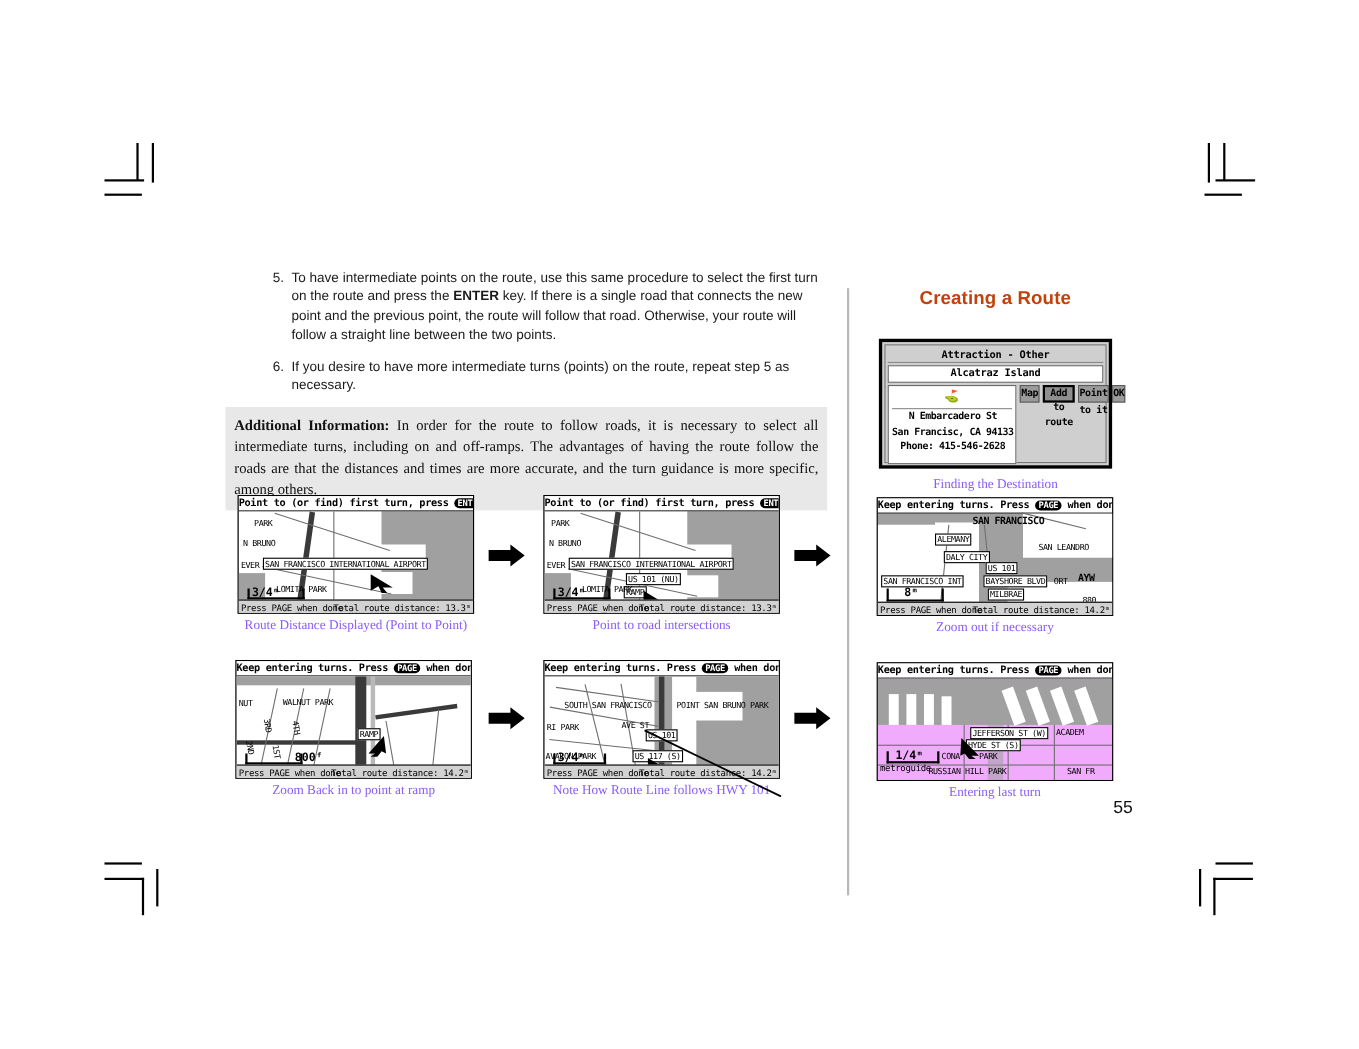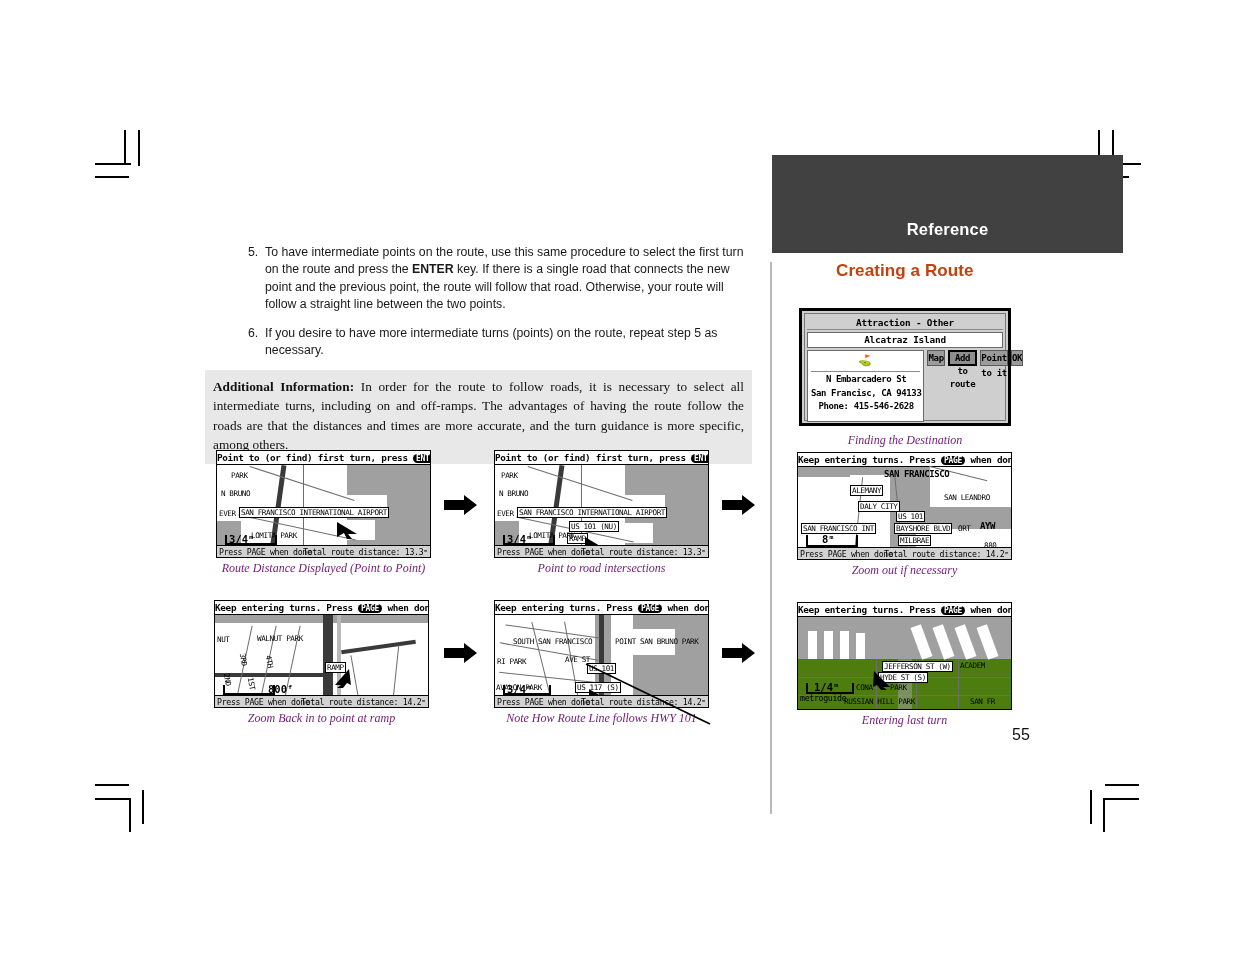--- a/index.html
+++ b/index.html
@@ -47,22 +47,22 @@
   }
   .addbox p{
     margin:0;font-family:"Liberation Serif", serif;
     font-size:13.3px;line-height:1.46;color:#111;text-align:justify;
   }
   .addbox b{font-weight:bold;}
 
   
   .fig{position:absolute;}
   .fig-cap{
-    font-family:"Liberation Serif", serif;font-style:italic;
-    font-size:12px;color:#701a75;text-align:center;margin-top:3px;
+    font-family:"Liberation Serif", serif;
+    font-size:12px;color:#8b5cf6;text-align:center;margin-top:3px;
     white-space:nowrap;
   }
   .arrow{position:absolute;width:34px;height:22px;}
 
   
   .gps{
     border:1.5px solid #000;background:#a0a0a0;box-sizing:border-box;
     font-family:"DejaVu Sans Mono", monospace;position:relative;overflow:hidden;
   }
   .gps-title{
@@ -169,23 +169,20 @@
   <div class="cmark" style="left:95px;top:784px;width:34px;height:1.6px;"></div>
   <div class="cmark" style="left:95px;top:798px;width:36px;height:1.6px;"></div>
   <div class="cmark" style="left:129px;top:798px;width:1.6px;height:34px;"></div>
   <div class="cmark" style="left:142px;top:790px;width:1.6px;height:34px;"></div>
 
   <div class="cmark" style="left:1105px;top:784px;width:34px;height:1.6px;"></div>
   <div class="cmark" style="left:1103px;top:798px;width:36px;height:1.6px;"></div>
   <div class="cmark" style="left:1103px;top:798px;width:1.6px;height:34px;"></div>
   <div class="cmark" style="left:1090px;top:790px;width:1.6px;height:34px;"></div>
 
-  <div class="ref-banner">
-    <div class="ref-banner-label">Reference</div>
-  </div>
 
   <div class="vrule"></div>
 
   <div class="section-title">Creating a Route</div>
 
   <div class="steps">
     <div class="step">
       <div class="num">5.</div>
       <div class="txt"><span>To have intermediate points on the route, use this same procedure to select the first turn on the route and press the </span><b>ENTER</b><span> key.  If there is a single road that connects the new point and the previous point, the route will follow that road.  Otherwise, your route will follow a straight line between the two points.</span></div>
     </div>
@@ -441,21 +438,21 @@
     <div class="fig-cap">Zoom out if necessary</div>
   </div>
 
   <div class="fig" style="left:797px;top:602px;width:215px;">
     <div class="gps" style="width:215px;height:108px;">
       <div class="gps-title">
         <span>Keep entering turns. Press</span>
         <span class="key">PAGE</span>
         <span>when done</span>
       </div>
-      <div class="gps-body" style="height:114px;background:#4d7c0f;">
+      <div class="gps-body" style="height:114px;background:#f0abfc;">
         <div class="water" style="left:0;top:0;width:215px;height:42px;"></div>
         <div class="land" style="left:10px;top:14px;width:9px;height:28px;"></div>
         <div class="land" style="left:26px;top:14px;width:9px;height:28px;"></div>
         <div class="land" style="left:42px;top:14px;width:9px;height:28px;"></div>
         <div class="land" style="left:58px;top:16px;width:9px;height:26px;"></div>
         <div class="land" style="left:118px;top:8px;width:11px;height:34px;transform:rotate(-20deg);"></div>
         <div class="land" style="left:140px;top:8px;width:11px;height:34px;transform:rotate(-20deg);"></div>
         <div class="land" style="left:162px;top:8px;width:11px;height:34px;transform:rotate(-20deg);"></div>
         <div class="land" style="left:184px;top:8px;width:11px;height:34px;transform:rotate(-20deg);"></div>
         <div class="rdl" style="left:0;top:60px;width:215px;height:1.4px;"></div>

